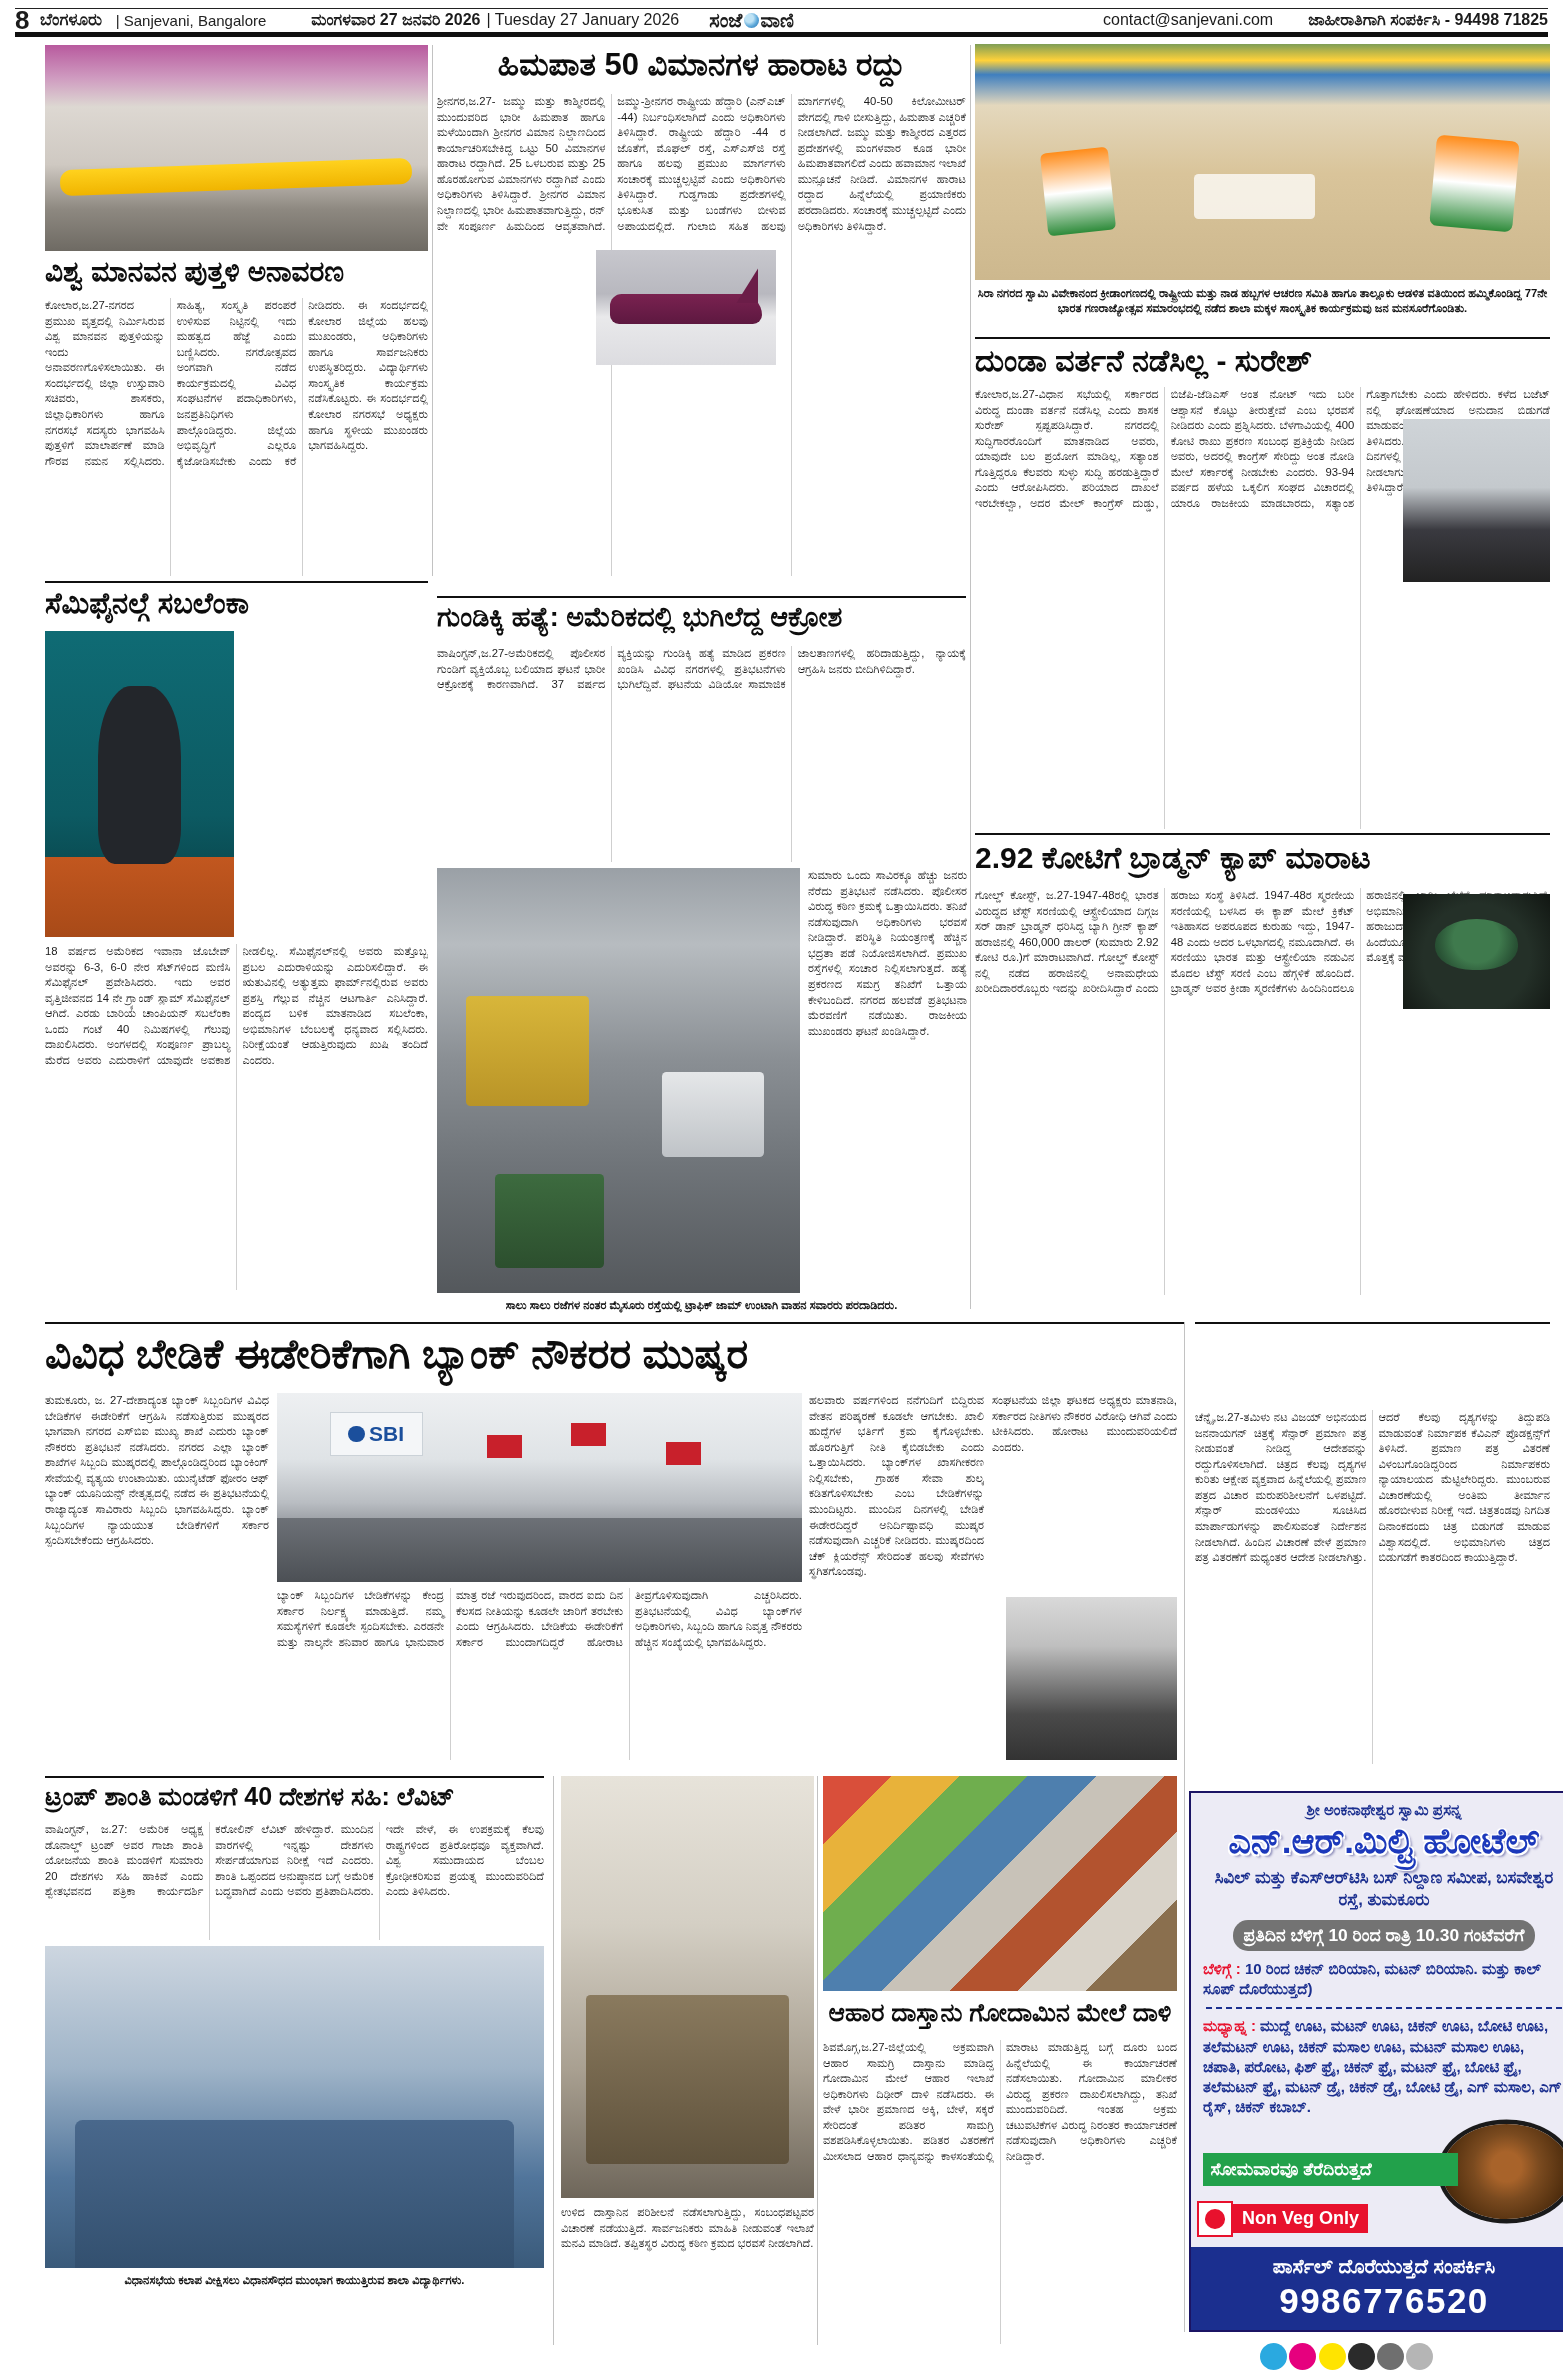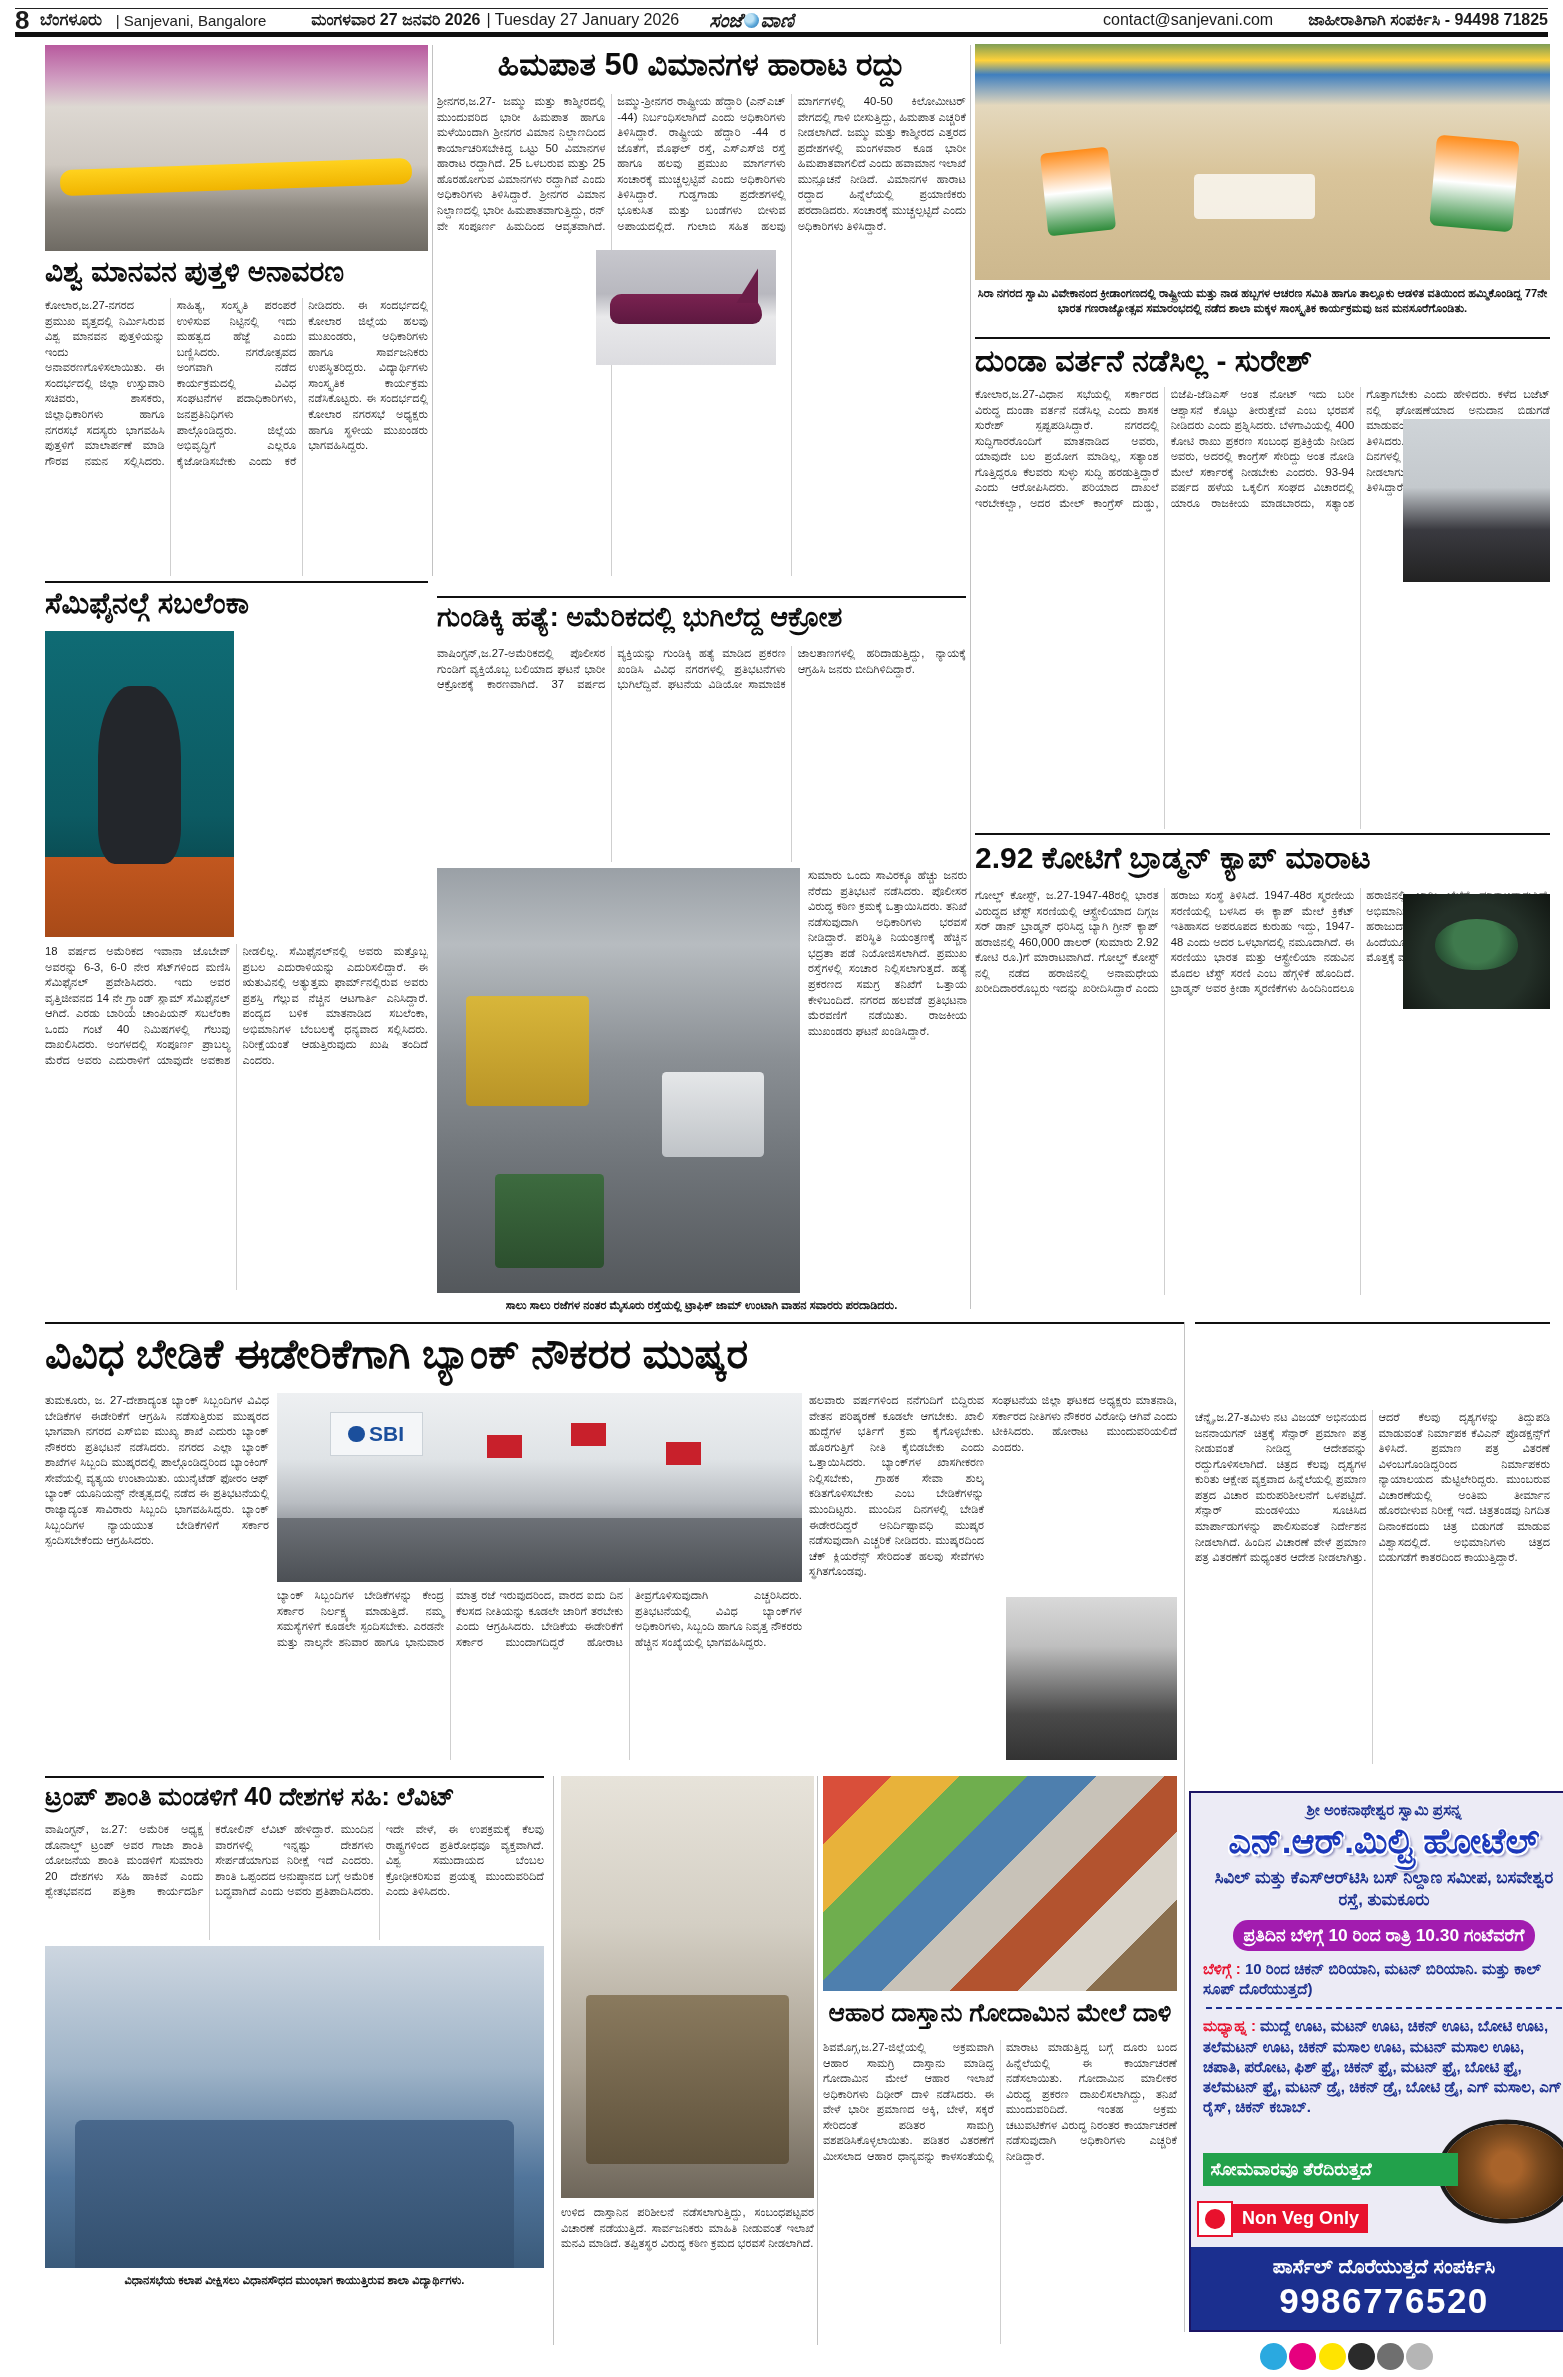--- a/index.html
+++ b/index.html
@@ -8,21 +8,21 @@
   .rule{position:absolute;background:#101010;}
   .vsep{position:absolute;width:0.8px;background:#c2c2c2;}
   
   .hdr{position:absolute;left:15px;top:7.6px;width:1533px;height:23px;display:flex;align-items:center;
        border-top:0.8px solid #222;font-size:15px;}
   .hdr .pgnum{font-size:26px;font-weight:bold;margin-right:10.6px;line-height:1;}
   .hdr .city{font-weight:bold;font-size:16.6px;margin-right:13.6px;}
   .hdr .ed{color:#222;margin-right:45px;}
   .hdr .dt{font-weight:bold;font-size:16px;margin-right:6px;}
   .hdr .dten{font-size:16px;margin-right:30px;}
-  .hdr .logo{font-weight:bold;font-style:italic;font-size:19.7px;display:flex;align-items:center;margin-right:63px;}
+  .hdr .logo{font-weight:bold;font-size:19.7px;display:flex;align-items:center;margin-right:63px;}
   .hdr .globe{width:15px;height:15px;border-radius:50%;display:inline-block;margin:0 1.5px;
         background:radial-gradient(circle at 35% 35%,#bfe3f5 0 30%,#5aa6d8 60%,#2b6ea8 100%);}
   .hdr .email{margin-left:auto;margin-right:35px;font-size:16px;}
   .hdr .adc{font-weight:bold;font-size:16px;}
   
   .headline{position:absolute;font-weight:bold;color:#0d0d0d;line-height:1.08;}
   .body-text{position:absolute;font-size:11.3px;line-height:1.38;text-align:justify;color:#1c1c1c;
              overflow:hidden;column-gap:12px;column-rule:0.8px solid #cfcfcf;}
   .cols2{column-count:2;} .cols3{column-count:3;}
   .caption{position:absolute;font-weight:bold;font-size:11.3px;color:#111;text-align:center;line-height:1.3;overflow:hidden;}
@@ -41,21 +41,21 @@
   .tennis-court{position:absolute;left:0;right:0;bottom:0;height:26%;background:linear-gradient(180deg,#c2571f,#a84a18);}
   .cap-green{position:absolute;left:22%;top:22%;width:56%;height:44%;border-radius:50% 50% 46% 46%;
            background:radial-gradient(circle at 50% 40%,#3f7a4d 0 45%,#2a5436 75%,#1c3a25 100%);}
   
   .ad{position:absolute;left:1189px;top:1791px;width:390px;height:541px;background:#ecebf5;
       border:2.3px solid #1b1464;box-sizing:border-box;display:flex;flex-direction:column;align-items:center;}
   .ad .l1{color:#1b2f8f;font-weight:bold;font-size:15px;margin-top:7.6px;}
   .ad .title{color:#1c39bb;font-weight:bold;font-size:35px;line-height:1.05;margin-top:4.5px;text-align:center;
       text-shadow:1.5px 1.5px 0 #ffffff,-1.5px -1.5px 0 #ffffff,1.5px -1.5px 0 #ffffff,-1.5px 1.5px 0 #ffffff,3px 3px 2.3px #8a8ab8;}
   .ad .addr{color:#1b2f8f;font-weight:bold;font-size:16.6px;text-align:center;margin-top:7.6px;line-height:1.3;padding:0 20px;}
-  .ad .redpill{background:#a21caf;color:#fff;font-weight:bold;font-size:17.4px;border-radius:15px;
+  .ad .redpill{background:#737373;color:#fff;font-weight:bold;font-size:17.4px;border-radius:15px;
       padding:5.3px 10.6px;margin-top:9px;white-space:nowrap;}
   .ad .line{font-size:15px;font-weight:bold;color:#1b2f8f;text-align:left;padding:0 12px;margin-top:7.6px;line-height:1.35;}
   .ad .lbl{color:#e8112d;}
   .ad .wavy{width:92%;border-top:2.3px dashed #1b2f8f;margin-top:7.6px;}
   .ad .bottomrow{position:relative;width:100%;flex:1;margin-top:6px;}
   .ad .greenband{position:absolute;left:12px;top:29px;width:62%;background:#22a14b;color:#fff;font-weight:bold;
       font-size:17.4px;padding:6px 7.6px;}
   .ad .plate{position:absolute;right:6px;top:0px;width:129px;height:95px;border-radius:50%;
       background:radial-gradient(circle at 50% 45%,#a8632a 0 18%,#7a4a1f 40%,#53300f 70%,#241103 100%);
       box-shadow:0 0 0 4.5px #1a1a1a;}

